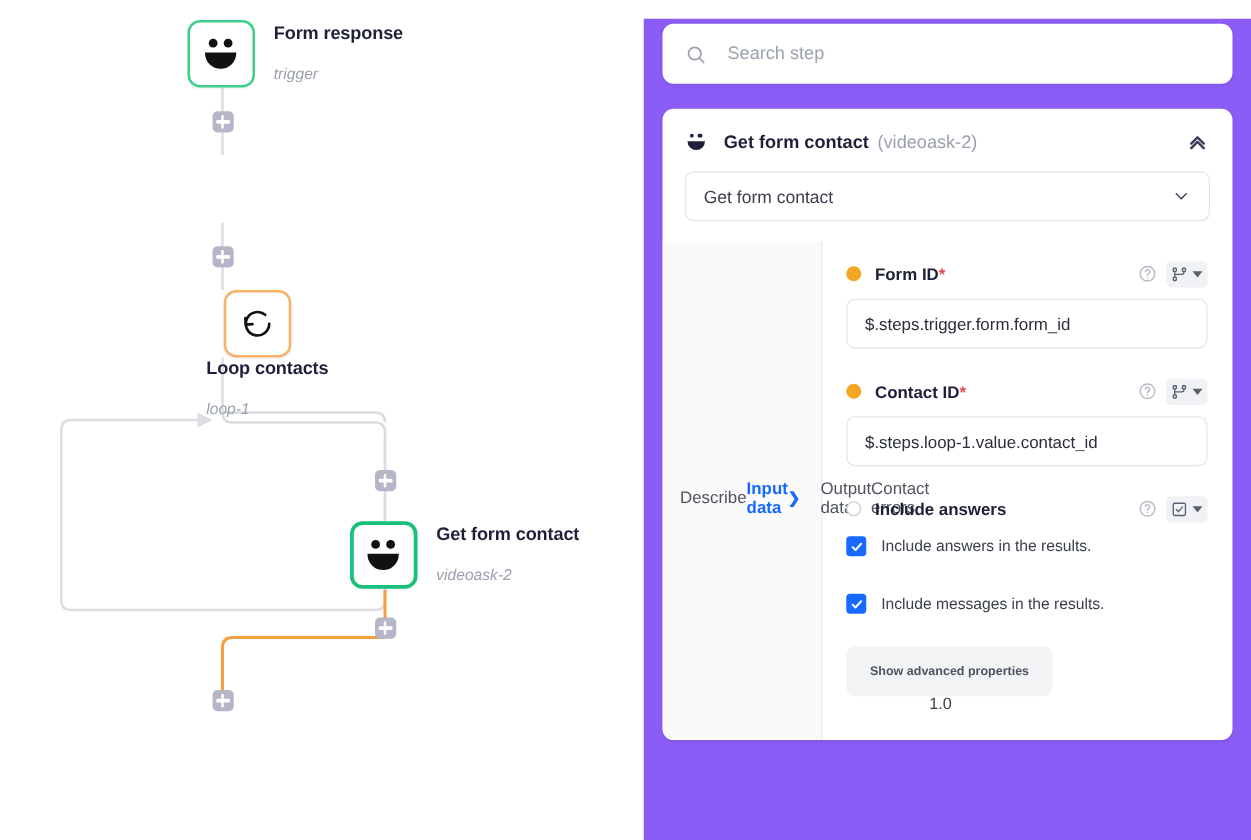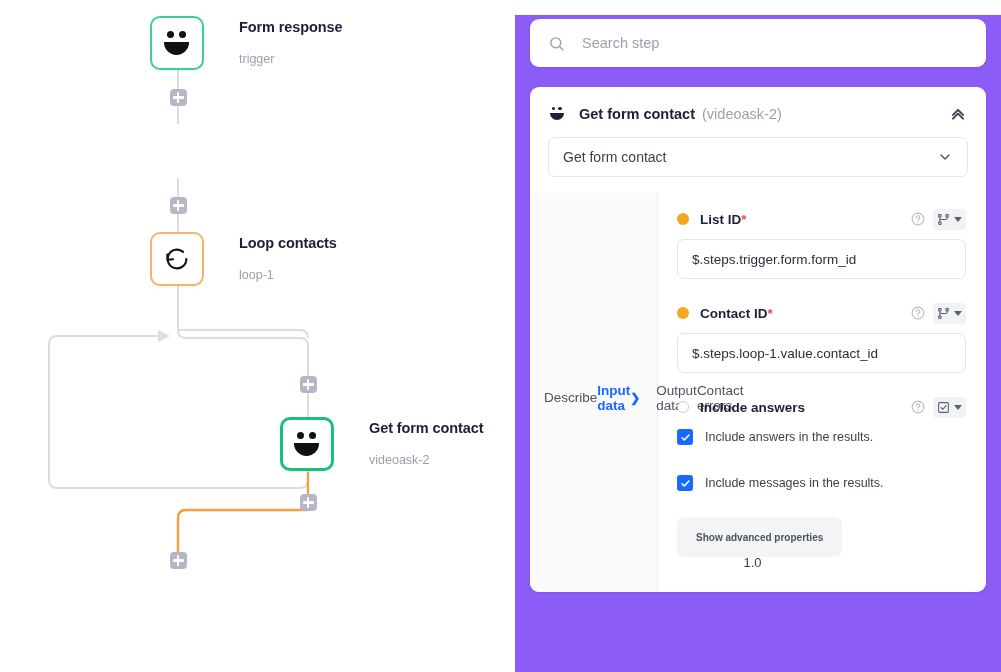--- a/index.html
+++ b/index.html
@@ -9,33 +9,33 @@
     background: #ffffff;
     font-family: "Liberation Sans", sans-serif;
     overflow: hidden;
   }
   #app { position: relative; width: 1001px; height: 672px; }
 
   
   .canvas { position: absolute; left: 0; top: 0; width: 515px; height: 672px; background: #ffffff; }
   .canvas-svg { position: absolute; left: 0; top: 0; }
 
-  .node { position: absolute; display: flex; align-items: center; gap: 20px; }
+  .node { position: absolute; display: flex; align-items: center; }
   .node-box {
     width: 54px; height: 54px; border-radius: 10px;
     background: #ffffff; border: 2px solid #3ecf8e;
     display: flex; align-items: center; justify-content: center;
     box-shadow: 0 1px 2px rgba(16,24,40,.06);
   }
   .node-box.loop { border-color: #f6a council; }
   .node-box.loop { border-color: #f7b267; }
   .node-box.sel { border-color: #18c07a; border-width: 3px; }
   .node-labels { margin-left: 15px; }
   .node-title { font-size: 14.5px; font-weight: 700; color: #1d2037; letter-spacing: -.1px; line-height: 1.25; }
-  .node-sub { font-size: 12.5px; color: #9aa0ad; margin-top: 16px; line-height: 1.25; }
+  .node-sub { font-size: 12.5px; color: #9aa0ad; margin-top: 16px; line-height: 1.25; font-style: italic; }
 
   
   .smiley { width: 30px; height: 26px; position: relative; }
   .smiley .eye { position: absolute; top: 1px; width: 7px; height: 7px; border-radius: 50%; background: #111; }
   .smiley .eye.l { left: 5px; }
   .smiley .eye.r { left: 17px; }
   .smiley .mouth {
     position: absolute; left: 2px; top: 12px; width: 25px; height: 13px;
     background: #111; border-radius: 0 0 13px 13px;
   }
@@ -177,21 +177,21 @@
             <span class="mouth"></span>
         </div>
       </div>
       <div class="node-labels">
         <div class="node-title">Form response</div>
         <div class="node-sub">trigger</div>
       </div>
     </div>
 
 
-    <div class="node" style="left:150px; top:232px;">
+    <div class="node" style="left:150px; top:232px;flex-direction:column;">
       <div class="node-box loop">
         <svg width="30" height="30" viewBox="0 0 24 24" fill="none" stroke="#111" stroke-width="1.7" stroke-linecap="round" stroke-linejoin="round">
           <path d="M19.5 12a7.5 7.5 0 1 1-2.6-5.7"></path>
           <polyline points="4.2 8.4 4.6 12.6 8.8 12.2"></polyline>
         </svg>
       </div>
       <div class="node-labels">
         <div class="node-title">Loop contacts</div>
         <div class="node-sub">loop-1</div>
       </div>
@@ -277,21 +277,21 @@
             </svg>
           </div>
         </div>
 
         <div class="fields">
 
           
           <div class="field">
             <div class="field-head">
               <span class="dot"></span>
-              <span class="field-label"><span>List ID</span><span class="req">*</span></span>
+              <span class="field-label"><span>Form ID</span><span class="req">*</span></span>
               <span class="field-tools">
                 <svg class="help-ico" viewBox="0 0 24 24" fill="none" stroke="currentColor" stroke-width="2" stroke-linecap="round">
                   <circle cx="12" cy="12" r="10"></circle>
                   <path d="M9.2 9.2a2.9 2.9 0 1 1 3.9 2.8c-.7.3-1.1.9-1.1 1.7v.4"></path>
                   <circle cx="12" cy="17.4" r="1.1" fill="currentColor" stroke="none"></circle>
                 </svg>
                 <span class="picker">
                   <svg width="13" height="13" viewBox="0 0 24 24" fill="none" stroke="currentColor" stroke-width="2" stroke-linecap="round" stroke-linejoin="round">
                     <rect x="3" y="3" width="4.5" height="4.5" rx="1"></rect>
                     <rect x="16.5" y="3" width="4.5" height="4.5" rx="1"></rect>

